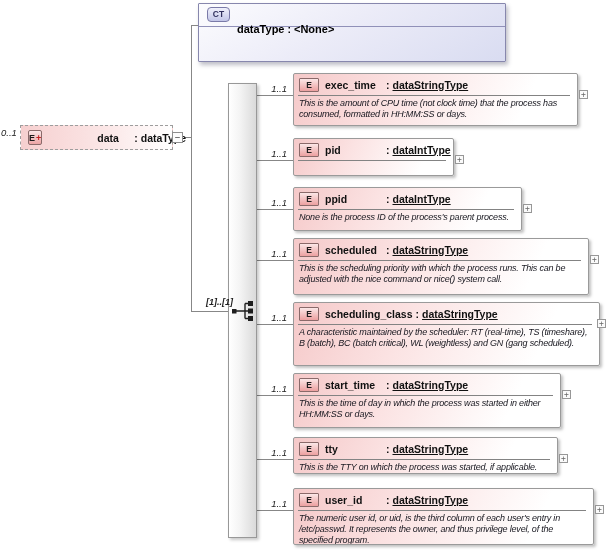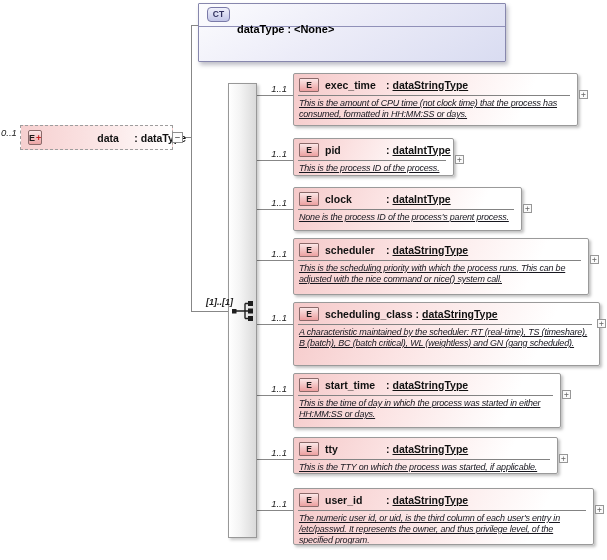--- a/index.html
+++ b/index.html
@@ -99,21 +99,21 @@
   .ebadge{
     flex:0 0 auto;width:18px;height:12px;border:1px solid #8a6a6a;border-radius:1px;
     background:linear-gradient(#fbe7e7,#eca0a0);
     font:bold 8.5px/12px "Liberation Sans",sans-serif;color:#1c1c1c;text-align:center;margin-right:6px;
   }
   .ename{font:bold 10.5px "Liberation Sans",sans-serif;min-width:58px;display:inline-block;}
   .esep{font:bold 10.5px "Liberation Sans",sans-serif;margin:0 3px;}
   .etype{font:bold 10.5px "Liberation Sans",sans-serif;text-decoration:underline;}
   .ediv{height:0;border-top:1px solid #838383;margin:0 7px 0 4px;}
   .eann{padding:2px 7px 0 5px;font:italic 9px/11px "Liberation Sans",sans-serif;
-        letter-spacing:-0.2px;color:#17171f;text-decoration:underline;}
+        letter-spacing:-0.2px;color:#17171f;}
 </style>
 </head>
 <body>
 
 <div id="stage">
 
   <div class="vl vl-main"></div>
   <div class="hl hl-ct"></div>
   <div class="hl hl-data"></div>
   <div class="hl hl-seq"></div>
@@ -180,40 +180,39 @@
   <div class="plus p0">+</div>
 
   <div class="ebox c1">
     <div class="ehead">
       <span class="ebadge">E</span>
       <span class="ename">pid</span>
       <span class="esep">:</span>
       <span class="etype">dataIntType</span>
     </div>
     <div class="ediv"></div>
-    <div class="eann">This is the process ID of the process.</div>
   </div>
   <div class="plus p1">+</div>
 
   <div class="ebox c2">
     <div class="ehead">
       <span class="ebadge">E</span>
-      <span class="ename">clock</span>
+      <span class="ename">ppid</span>
       <span class="esep">:</span>
       <span class="etype">dataIntType</span>
     </div>
     <div class="ediv"></div>
     <div class="eann">None is the process ID of the process's parent process.</div>
   </div>
   <div class="plus p2">+</div>
 
   <div class="ebox c3">
     <div class="ehead">
       <span class="ebadge">E</span>
-      <span class="ename">scheduler</span>
+      <span class="ename">scheduled</span>
       <span class="esep">:</span>
       <span class="etype">dataStringType</span>
     </div>
     <div class="ediv"></div>
     <div class="eann">This is the scheduling priority with which the process runs.  This can be adjusted with the nice command or nice() system call.</div>
   </div>
   <div class="plus p3">+</div>
 
   <div class="ebox c4">
     <div class="ehead">

